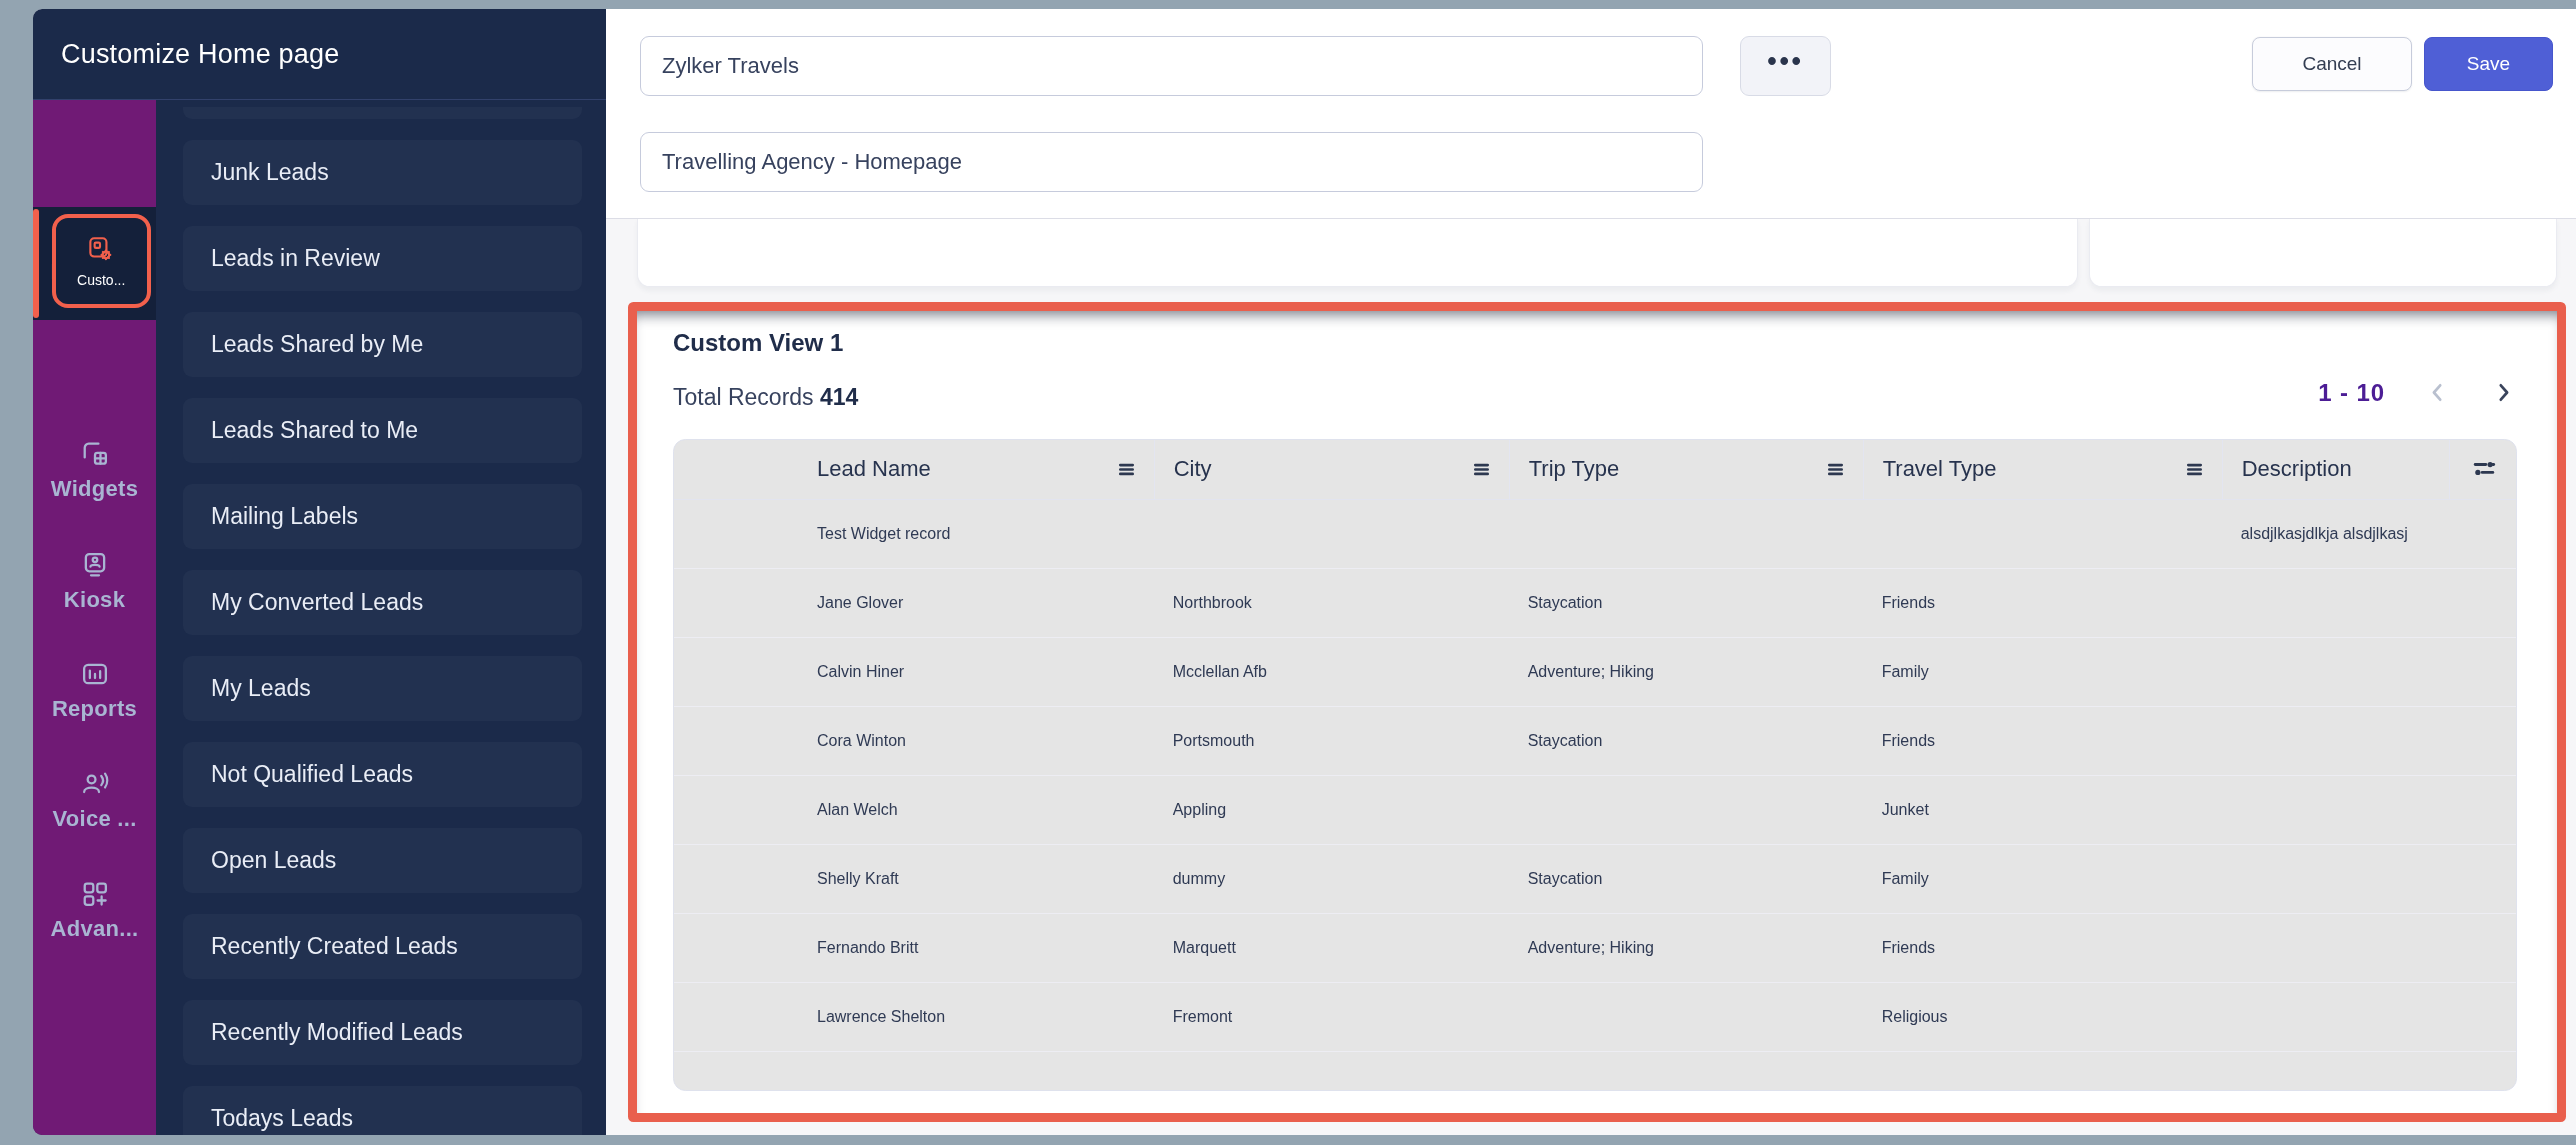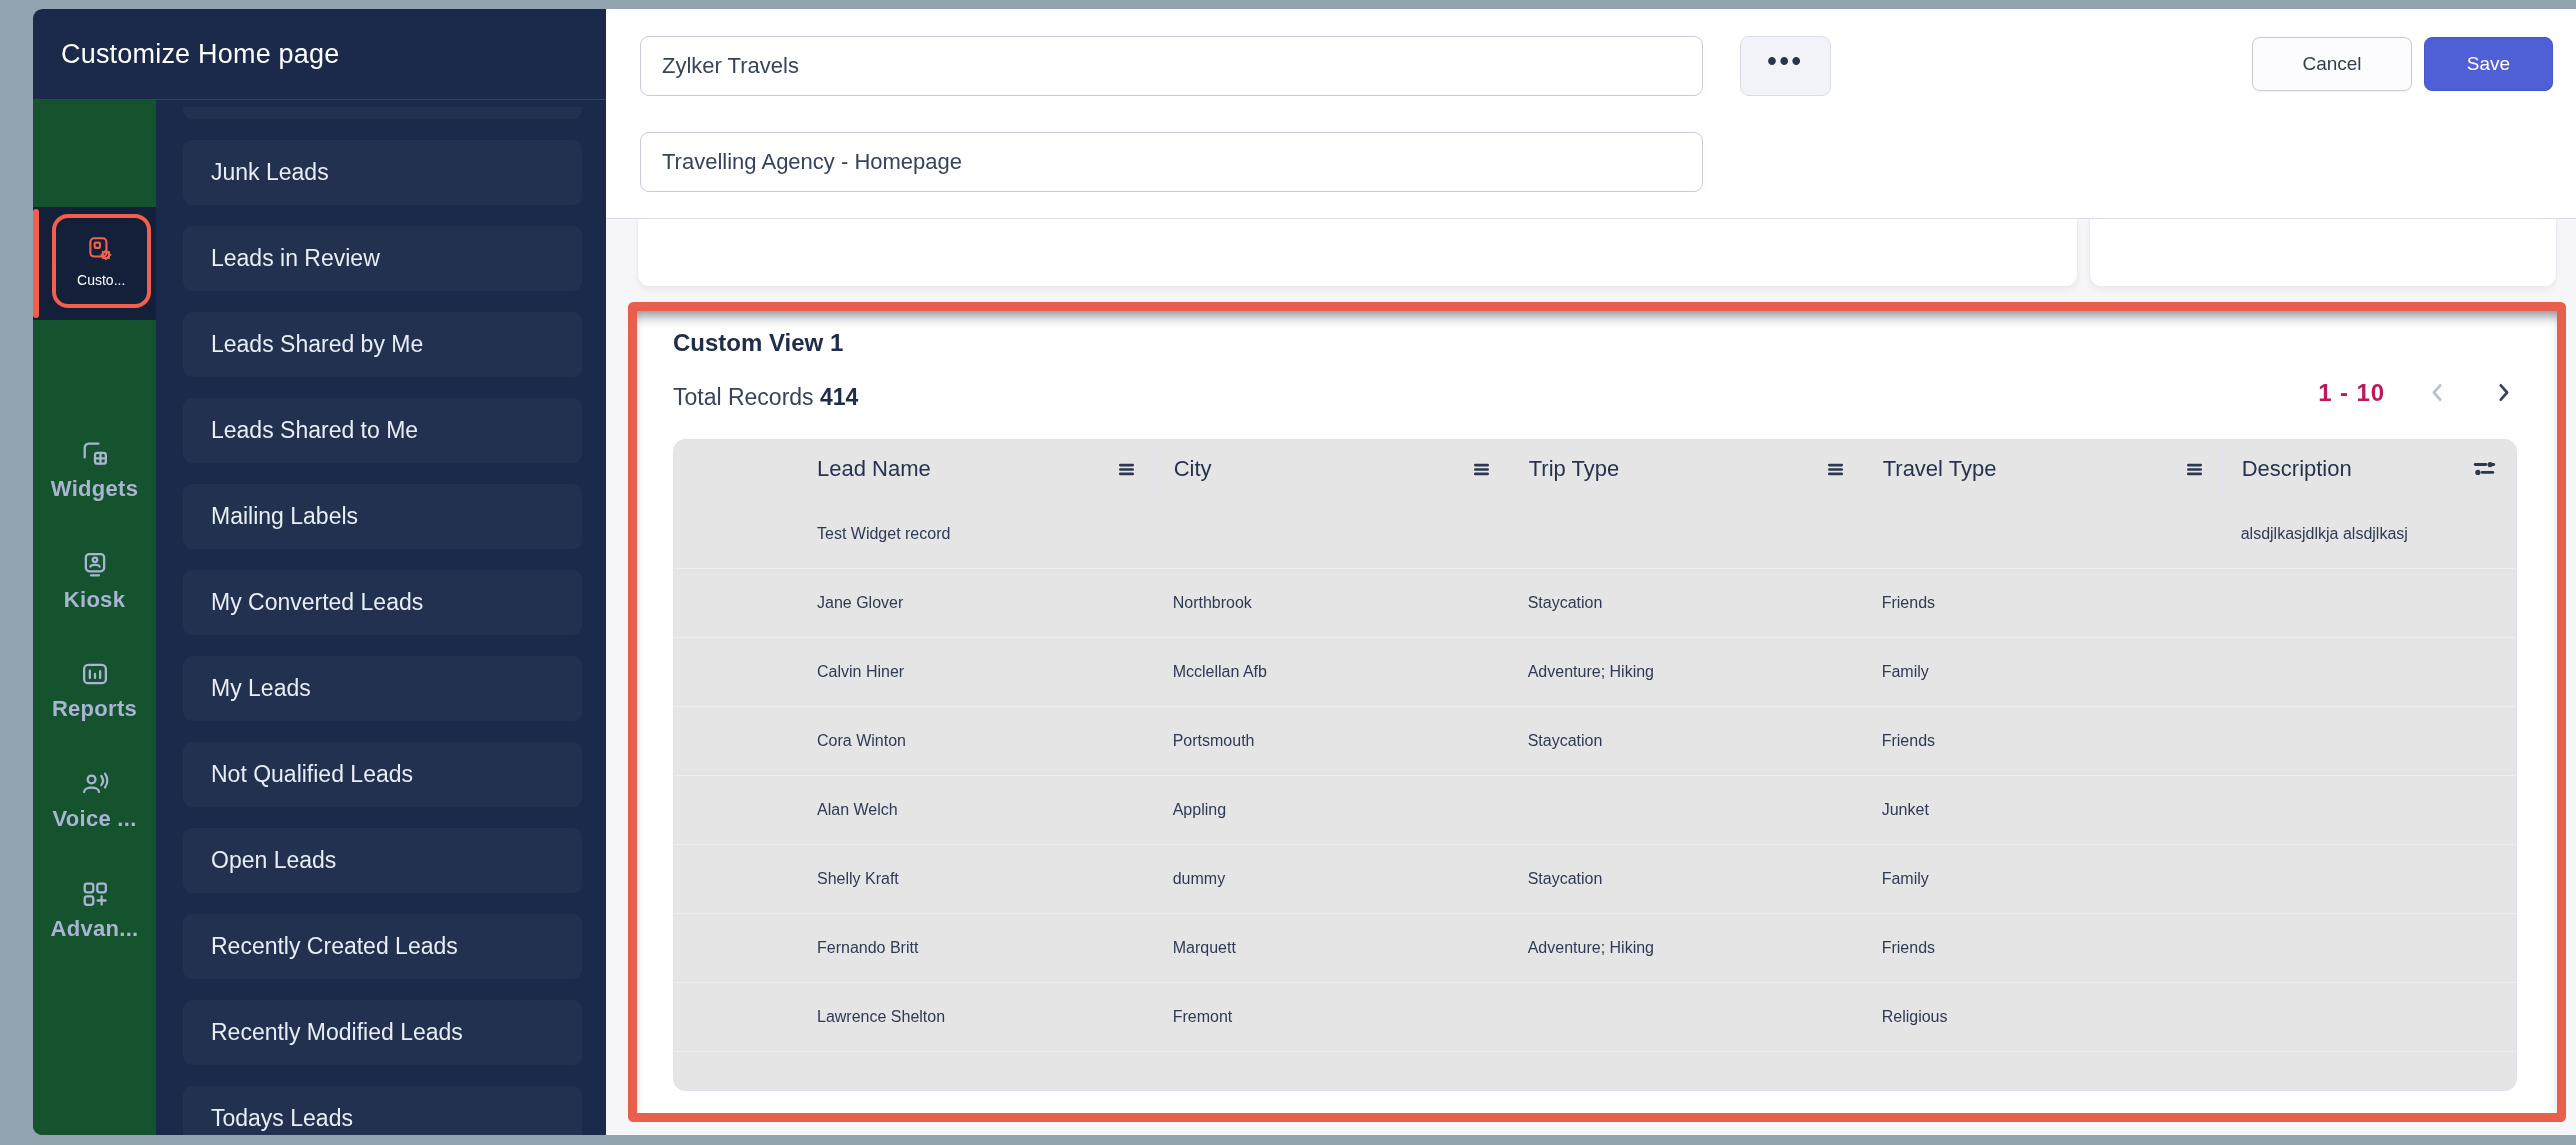--- a/index.html
+++ b/index.html
@@ -34,21 +34,21 @@
     display:flex; align-items:center;
     padding-left:28px;
     border-bottom:0.9px solid #32416b;
   }
   .left-title { color:#ffffff; font-size:27px; font-weight:500; letter-spacing:0.2px; }
   .left-body { flex:1; display:flex; overflow:hidden; }
 
   
   .rail {
     width:123px; flex:none; position:relative;
-    background:#14532d;
+    background:#701a75;
   }
   .rail-item {
     position:absolute; left:0; width:123px;
     display:flex; flex-direction:column; align-items:center; gap:6.2px;
   }
   .rail-item .rail-label {
     color:#a9b5d2; font-size:22px; letter-spacing:0.3px; white-space:nowrap;font-weight:bold;
   }
   .rail-icon { width:32px; height:32px; }
   .rail-icon svg { width:32px; height:32px; stroke:#a9b5d2; fill:none; stroke-width:2; stroke-linecap:round; stroke-linejoin:round; }
@@ -148,21 +148,21 @@
     display:flex; flex-direction:column;
   }
   .panel-head { position:relative; height:117px; flex:none; }
   .panel-title { font-size:24px; font-weight:700; color:#202d4a; padding-top:7px; }
   .panel-records { font-size:23px; color:#37425e; margin-top:27px; }
   .panel-records b { color:#202d4a; font-weight:700; }
   .pager {
     position:absolute; right:0; top:57px;
     display:flex; align-items:center; gap:39px;
   }
-  .pager-range { font-size:24px; font-weight:700; color:#be185d; letter-spacing:0.9px; }
+  .pager-range { font-size:24px; font-weight:700; color:#4c1d95; letter-spacing:0.9px; }
   .pager-chevron { width:27px; height:27px; cursor:pointer; }
   .pager-chevron svg { width:27px; height:27px; fill:none; stroke-width:3; stroke-linecap:round; stroke-linejoin:round; }
   .chev-prev svg { stroke:#b9c0cf; }
   .chev-next svg { stroke:#3a445c; }
 
   
   .tablewrap {
     border:1.3px solid #dfe2ed; border-radius:12.4px;
     overflow:hidden; background:#e5e5e5;
     height:652px; flex:none;

